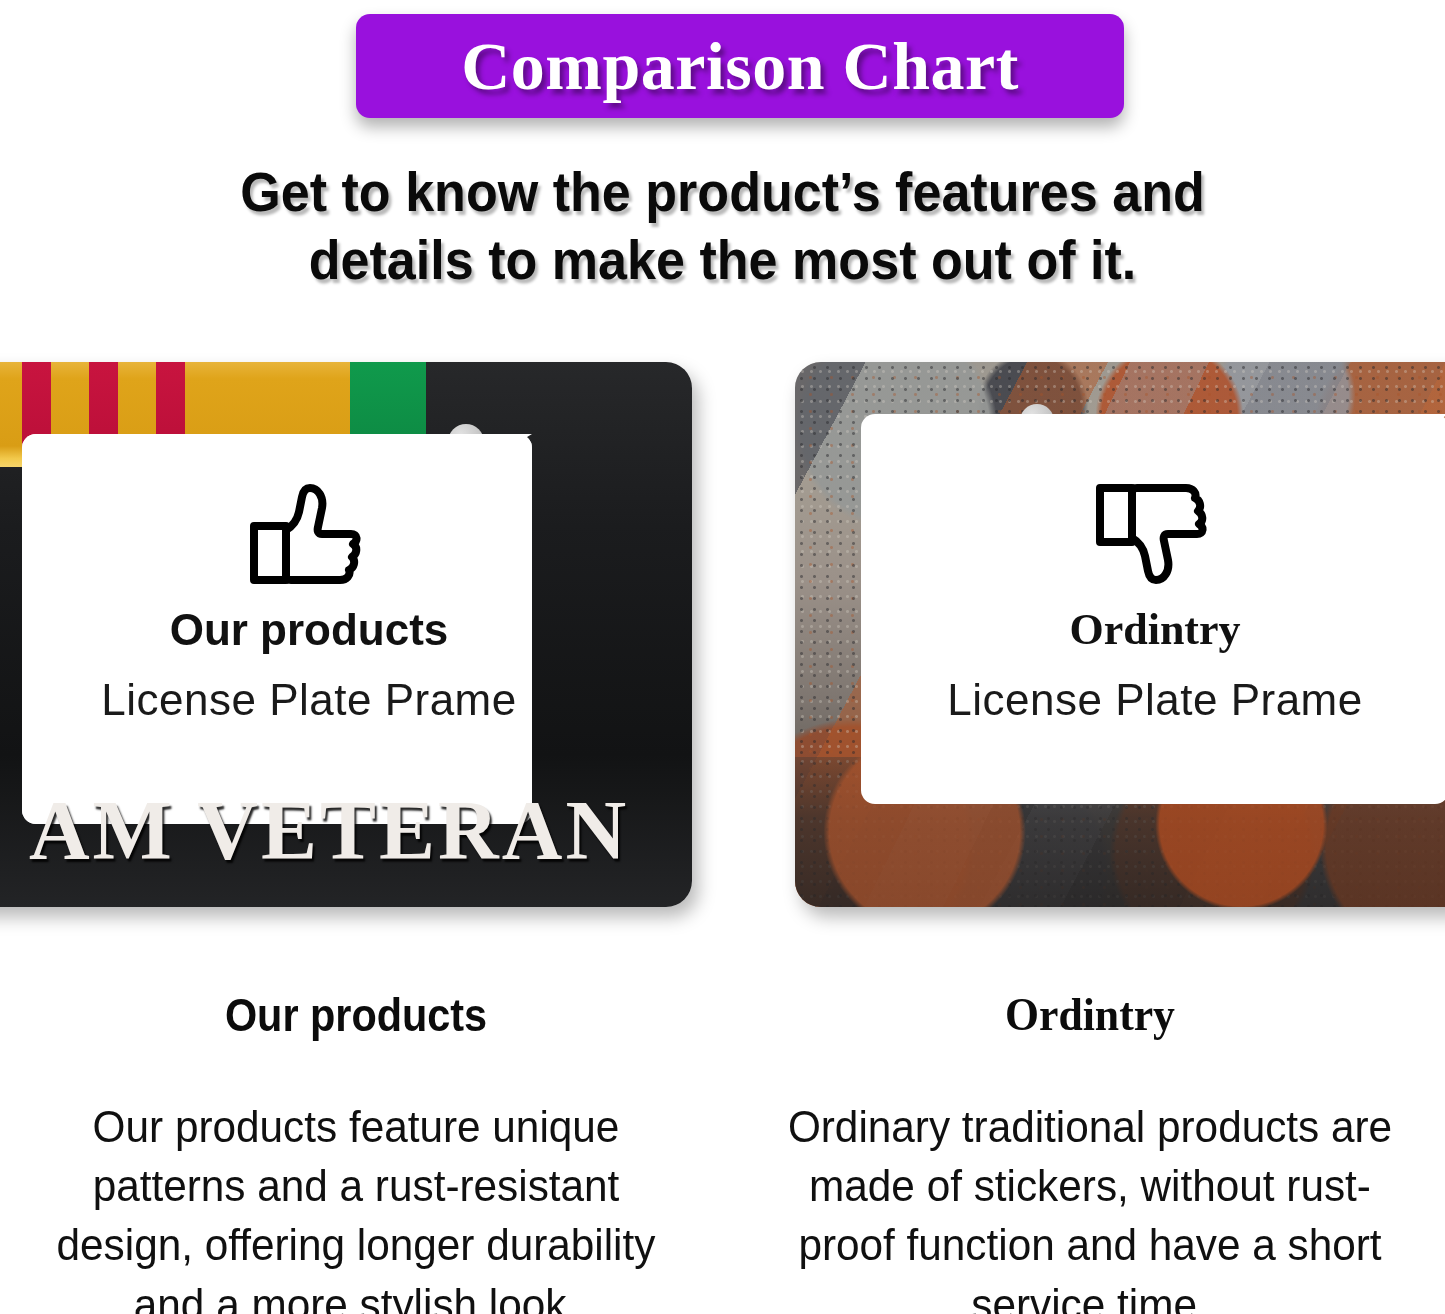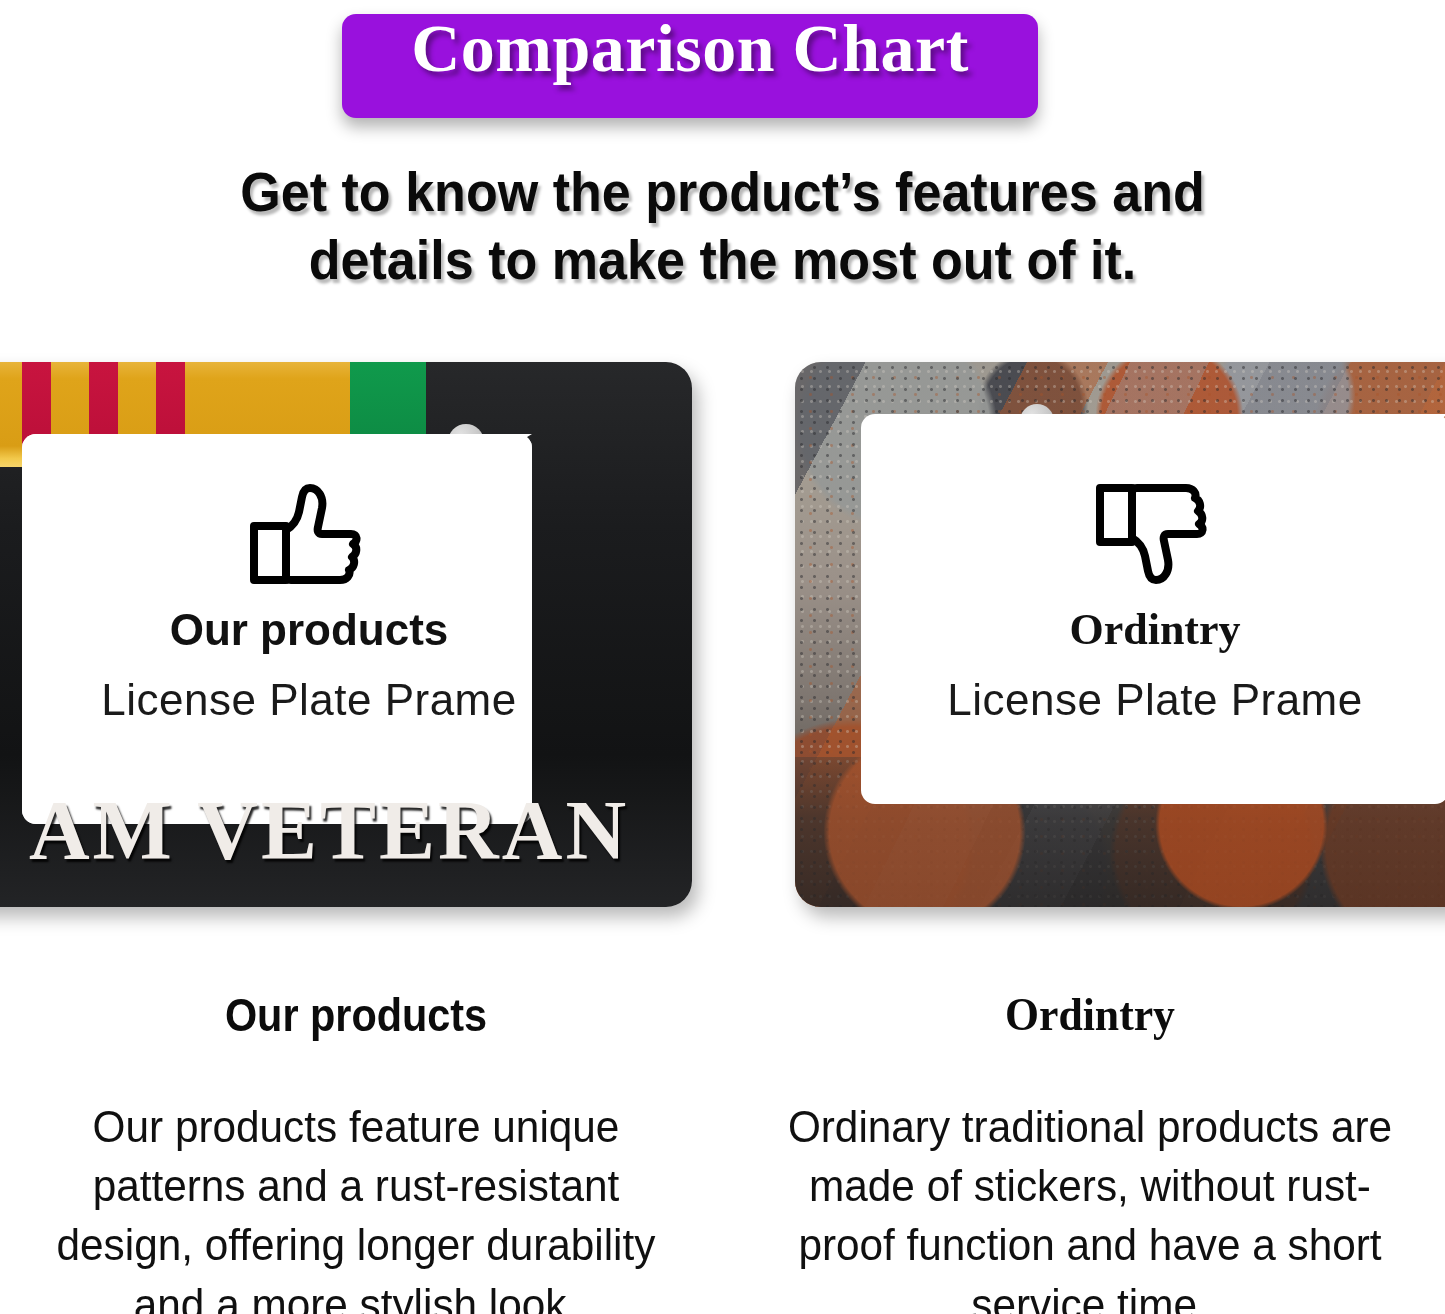--- a/index.html
+++ b/index.html
@@ -12,29 +12,29 @@
     height: 1314px;
     position: relative;
     overflow: hidden;
     font-family: "Liberation Sans", sans-serif;
     background: #ffffff;
   }
 
   
   .title-banner {
     position: absolute;
-    left: 342px;
+    left: 356px;
     top: 14px;
-    width: 696px;
+    width: 768px;
     height: 104px;
     background: #9911dd;
     border-radius: 14px;
     box-shadow: 0 9px 16px rgba(0,0,0,0.30);
     display: flex;
-    align-items: flex-start;
+    align-items: center;
     justify-content: center;
   }
   .title-banner-text {
     font-family: "Liberation Serif", serif;
     font-weight: bold;
     font-size: 68px;
     line-height: 1;
     color: #ffffff;
     letter-spacing: 0.5px;
     text-shadow: 4px 5px 5px rgba(0,0,0,0.38);

